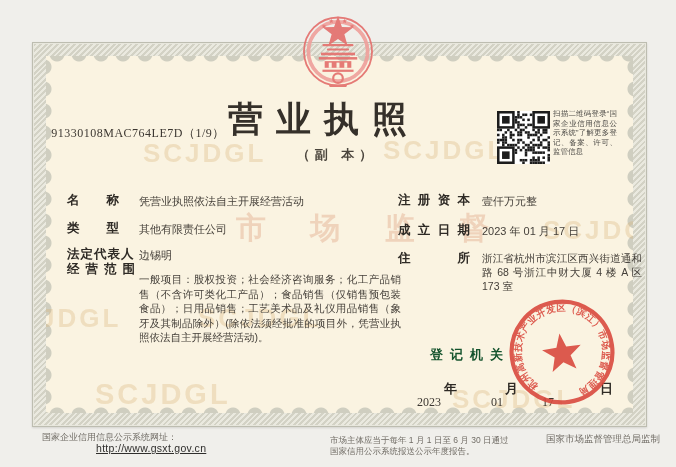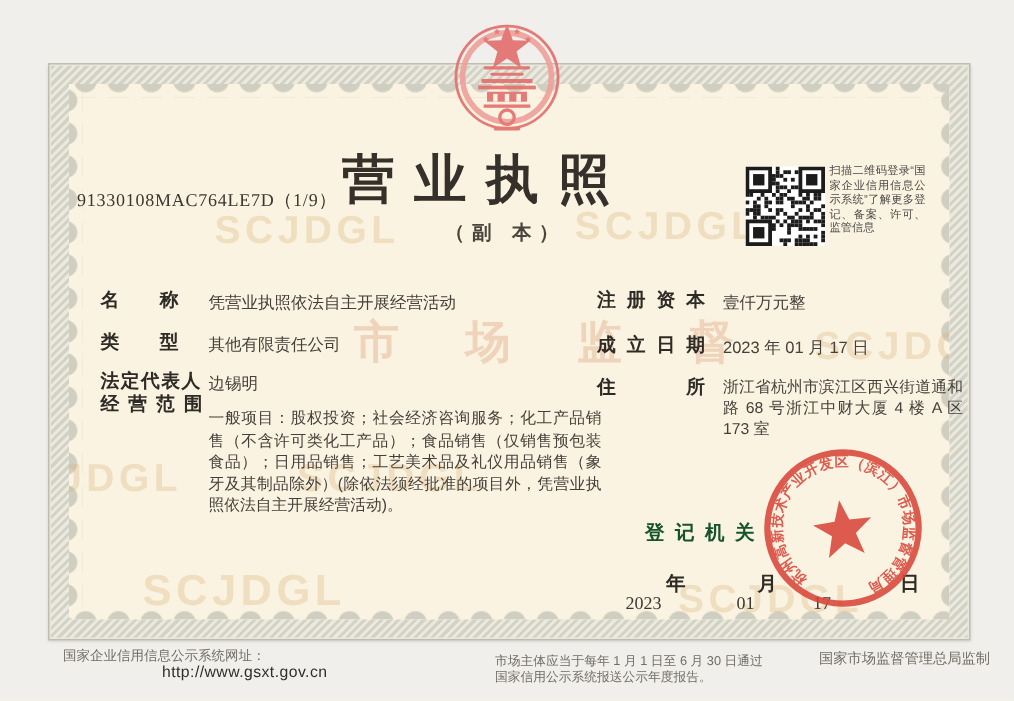--- a/index.html
+++ b/index.html
@@ -53,21 +53,21 @@
     letter-spacing:7px;color:#14532d;z-index:2;}
   .datechar{position:absolute;top:324px;font-weight:bold;font-size:13px;color:#2e2a25;z-index:2;}
   .datenum{position:absolute;top:339px;font-size:12px;color:#3c3731;
     font-family:"Liberation Serif","DejaVu Serif",serif;z-index:2;}
   
   .seal{position:absolute;left:460px;top:240px;width:112px;height:112px;z-index:3;opacity:.88;}
   
   .emblem{position:absolute;left:301px;top:11px;width:74px;height:84px;z-index:5;opacity:.92;}
   
   .f-label{position:absolute;left:28px;top:431px;font-size:9px;color:#716d66;z-index:2;margin-left:14px;}
-  .f-url{position:absolute;left:108px;top:442px;font-size:10.5px;color:#2f2e2c;letter-spacing:.3px;z-index:2;}
+  .f-url{position:absolute;left:96px;top:442px;font-size:10.5px;color:#2f2e2c;letter-spacing:.3px;z-index:2;text-decoration:underline;}
   .f-mid{position:absolute;left:330px;top:435px;font-size:8.5px;line-height:10.5px;color:#716d66;z-index:2;}
   .f-right{position:absolute;left:546px;top:433px;font-size:9.5px;color:#716d66;z-index:2;}
 </style>
 </head>
 <body>
 
 <div class="cert">
   <div class="band"></div>
   <div class="paper">
     <div class="sc t"></div>

